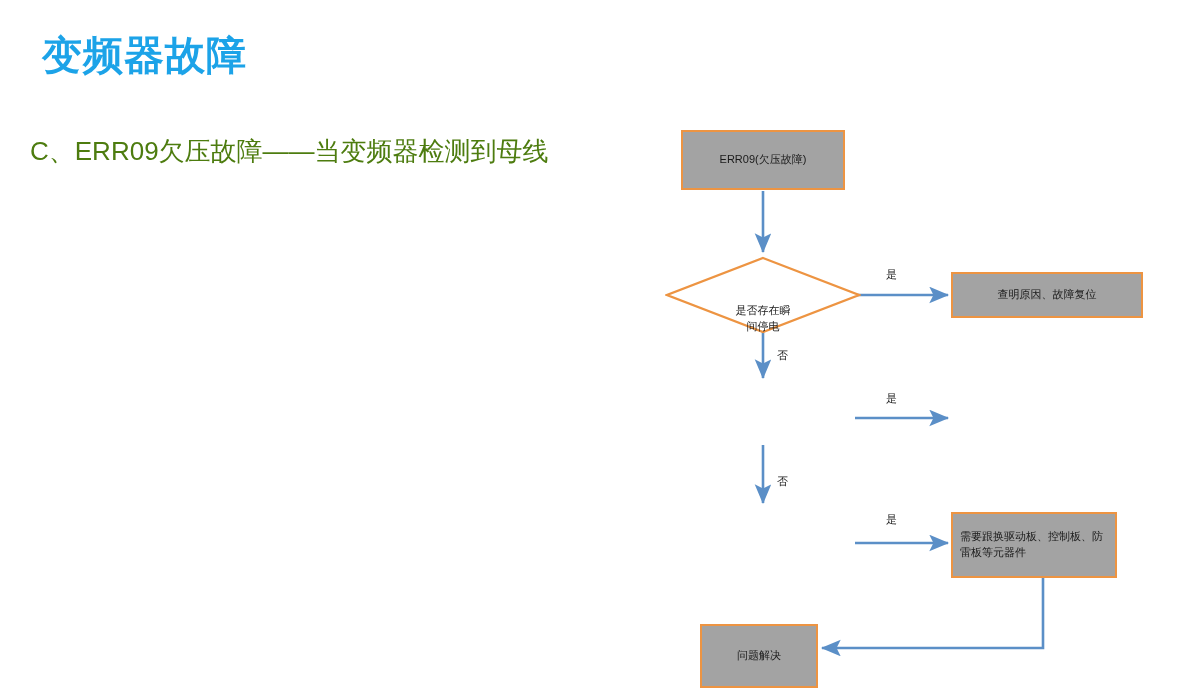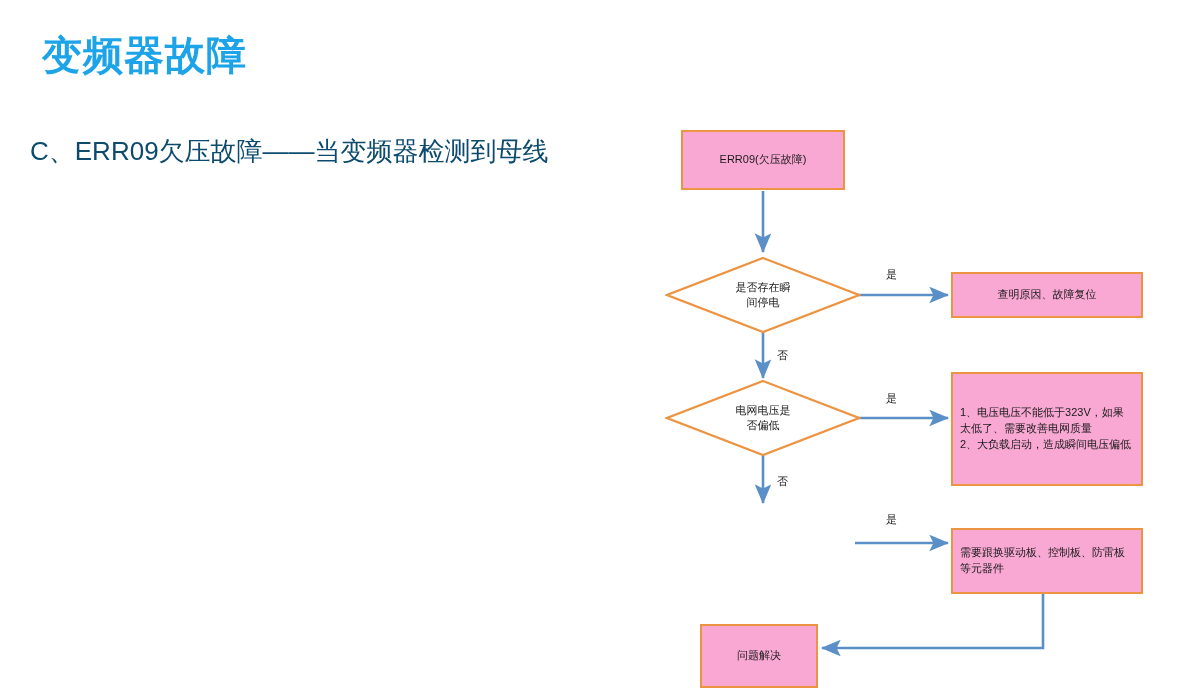--- a/index.html
+++ b/index.html
@@ -30,21 +30,21 @@
   }
   #body-text {
     position: absolute;
     left: 30px;
     top: 135px;
     width: 640px;
   }
   #body-text .para {
     font-size: 26px;
     line-height: 1.25;
-    color: #0c4a6e;
+    color: #4d7c0f;
     margin-bottom: 38px;
     white-space: nowrap;
   }
 
   
   #flowchart {
     position: absolute;
     left: 0;
     top: 0;
     width: 1200px;
@@ -64,21 +64,21 @@
     box-sizing: border-box;
     display: flex;
     align-items: center;
     justify-content: center;
     text-align: center;
   }
 
   
   .rect-node {
     border: 2px solid #ED9442;
-    background: #f9a8d4;
+    background: #a3a3a3;
     color: #1a1a1a;
   }
   .rect-node .node-label {
     font-size: 11px;
     line-height: 1.45;
     padding: 0 6px;
   }
   .rect-node.left-align {
     justify-content: flex-start;
     text-align: left;
@@ -142,44 +142,35 @@
 
     <line x1="855" y1="543" x2="948" y2="543" stroke="#5B8FC7" stroke-width="2.6" marker-end="url(#arrow-blue)"></line>
 
     <polyline points="1043,578 1043,648 822,648" fill="none" stroke="#5B8FC7" stroke-width="2.6" marker-end="url(#arrow-blue)"></polyline>
   </svg>
 
   <div class="node rect-node" style="left:681px; top:130px; width:164px; height:60px;">
     <span class="node-label">ERR09(欠压故障)</span>
   </div>
 
-  <div class="node diamond-node" style="left:665px; top:256px; width:196px; height:78px;">
+  <div class="node diamond-node" style="left:665px; top:256px; width:196px; height:78px;align-items:flex-end;">
     <svg class="diamond-shape" viewBox="0 0 196 78" preserveAspectRatio="none">
       <polygon points="98,2 194,39 98,76 2,39" fill="#FFFFFF" stroke="#ED9442" stroke-width="2.2"></polygon>
     </svg>
     <span class="node-label">是否存在瞬<br>间停电</span>
   </div>
 
-  <div class="node diamond-node" style="left:665px; top:379px; width:196px; height:78px;">
-    <svg class="diamond-shape" viewBox="0 0 196 78" preserveAspectRatio="none">
-      <polygon points="98,2 194,39 98,76 2,39" fill="#FFFFFF" stroke="#ED9442" stroke-width="2.2"></polygon>
-    </svg>
-    <span class="node-label">电网电压是<br>否偏低</span>
-  </div>
 
 
   <div class="node rect-node" style="left:951px; top:272px; width:192px; height:46px;">
     <span class="node-label">查明原因、故障复位</span>
   </div>
 
-  <div class="node rect-node left-align" style="left:951px; top:372px; width:192px; height:114px;">
-    <span class="node-label">1、电压电压不能低于323V，如果太低了、需要改善电网质量<br>2、大负载启动，造成瞬间电压偏低</span>
-  </div>
 
-  <div class="node rect-node left-align" style="left:951px; top:512px; width:192px; height:66px;margin-top:16px;">
+  <div class="node rect-node left-align" style="left:951px; top:512px; width:166px; height:66px;">
     <span class="node-label">需要跟换驱动板、控制板、防雷板等元器件</span>
   </div>
 
   <div class="node rect-node" style="left:700px; top:624px; width:118px; height:64px;">
     <span class="node-label">问题解决</span>
   </div>
 
   <div class="edge-label" style="left:886px; top:267px;">是</div>
 
   <div class="edge-label" style="left:777px; top:348px;">否</div>

